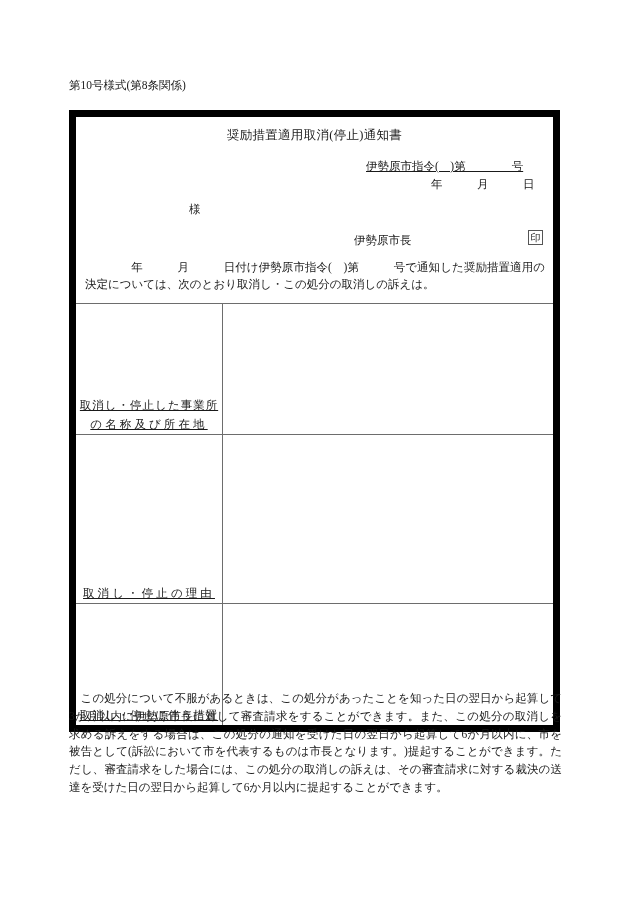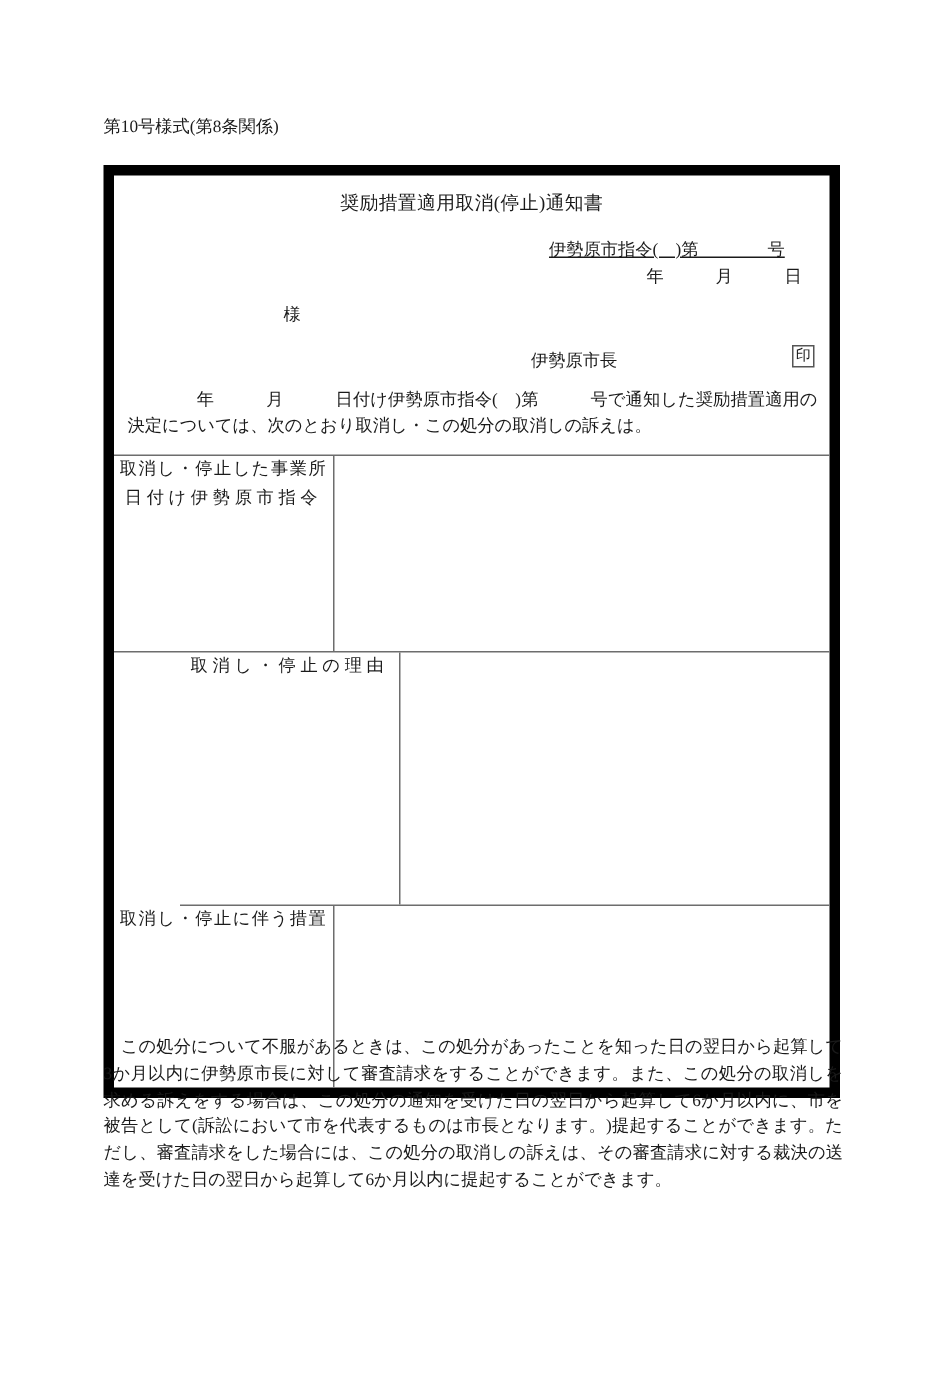--- a/index.html
+++ b/index.html
@@ -137,36 +137,37 @@
     border-bottom: none;
   }
   .row-label {
     width: 147px;
     flex: 0 0 147px;
     border-right: 1px solid #6d6d6d;
     box-sizing: border-box;
     display: flex;
     flex-direction: column;
     align-items: center;
-    justify-content: flex-start;
+    justify-content: flex-end;
     font-size: 11.5px;
     line-height: 1.65;
     padding: 0 4px;
     text-align: center;
+    text-decoration: underline;
   }
   .row-label .ln {
     white-space: pre;
   }
   .row-value {
     flex: 1 1 auto;
     box-sizing: border-box;
   }
 
   .row-1 { height: 131px; }
-  .row-2 { height: 169px; margin-left: 44px; }
+  .row-2 { height: 169px; }
   .row-3 { height: 121px; }
 
   .sp-wide { letter-spacing: 3.1px; }
   .sp-med  { letter-spacing: 1.0px; }
 
   
   .footer {
     position: absolute;
     left: 69px;
     top: 690px;
@@ -203,21 +204,21 @@
       <div class="seal-box">印</div>
 
       <div class="intro">　　　　年　　　月　　　日付け伊勢原市指令(　)第　　　号で通知した奨励措置適用の決定については、次のとおり取消し・この処分の取消しの訴えは。</div>
     </div>
 
     <div class="rows">
 
       <div class="row row-1">
         <div class="row-label">
           <span class="ln sp-med">取消し・停止した事業所</span>
-          <span class="ln sp-wide">日付け伊勢原市指令</span>
+          <span class="ln sp-wide">の名称及び所在地</span>
         </div>
         <div class="row-value"></div>
       </div>
 
       <div class="row row-2">
         <div class="row-label">
           <span class="ln sp-wide">取消し・停止の理由</span>
         </div>
         <div class="row-value"></div>
       </div>

